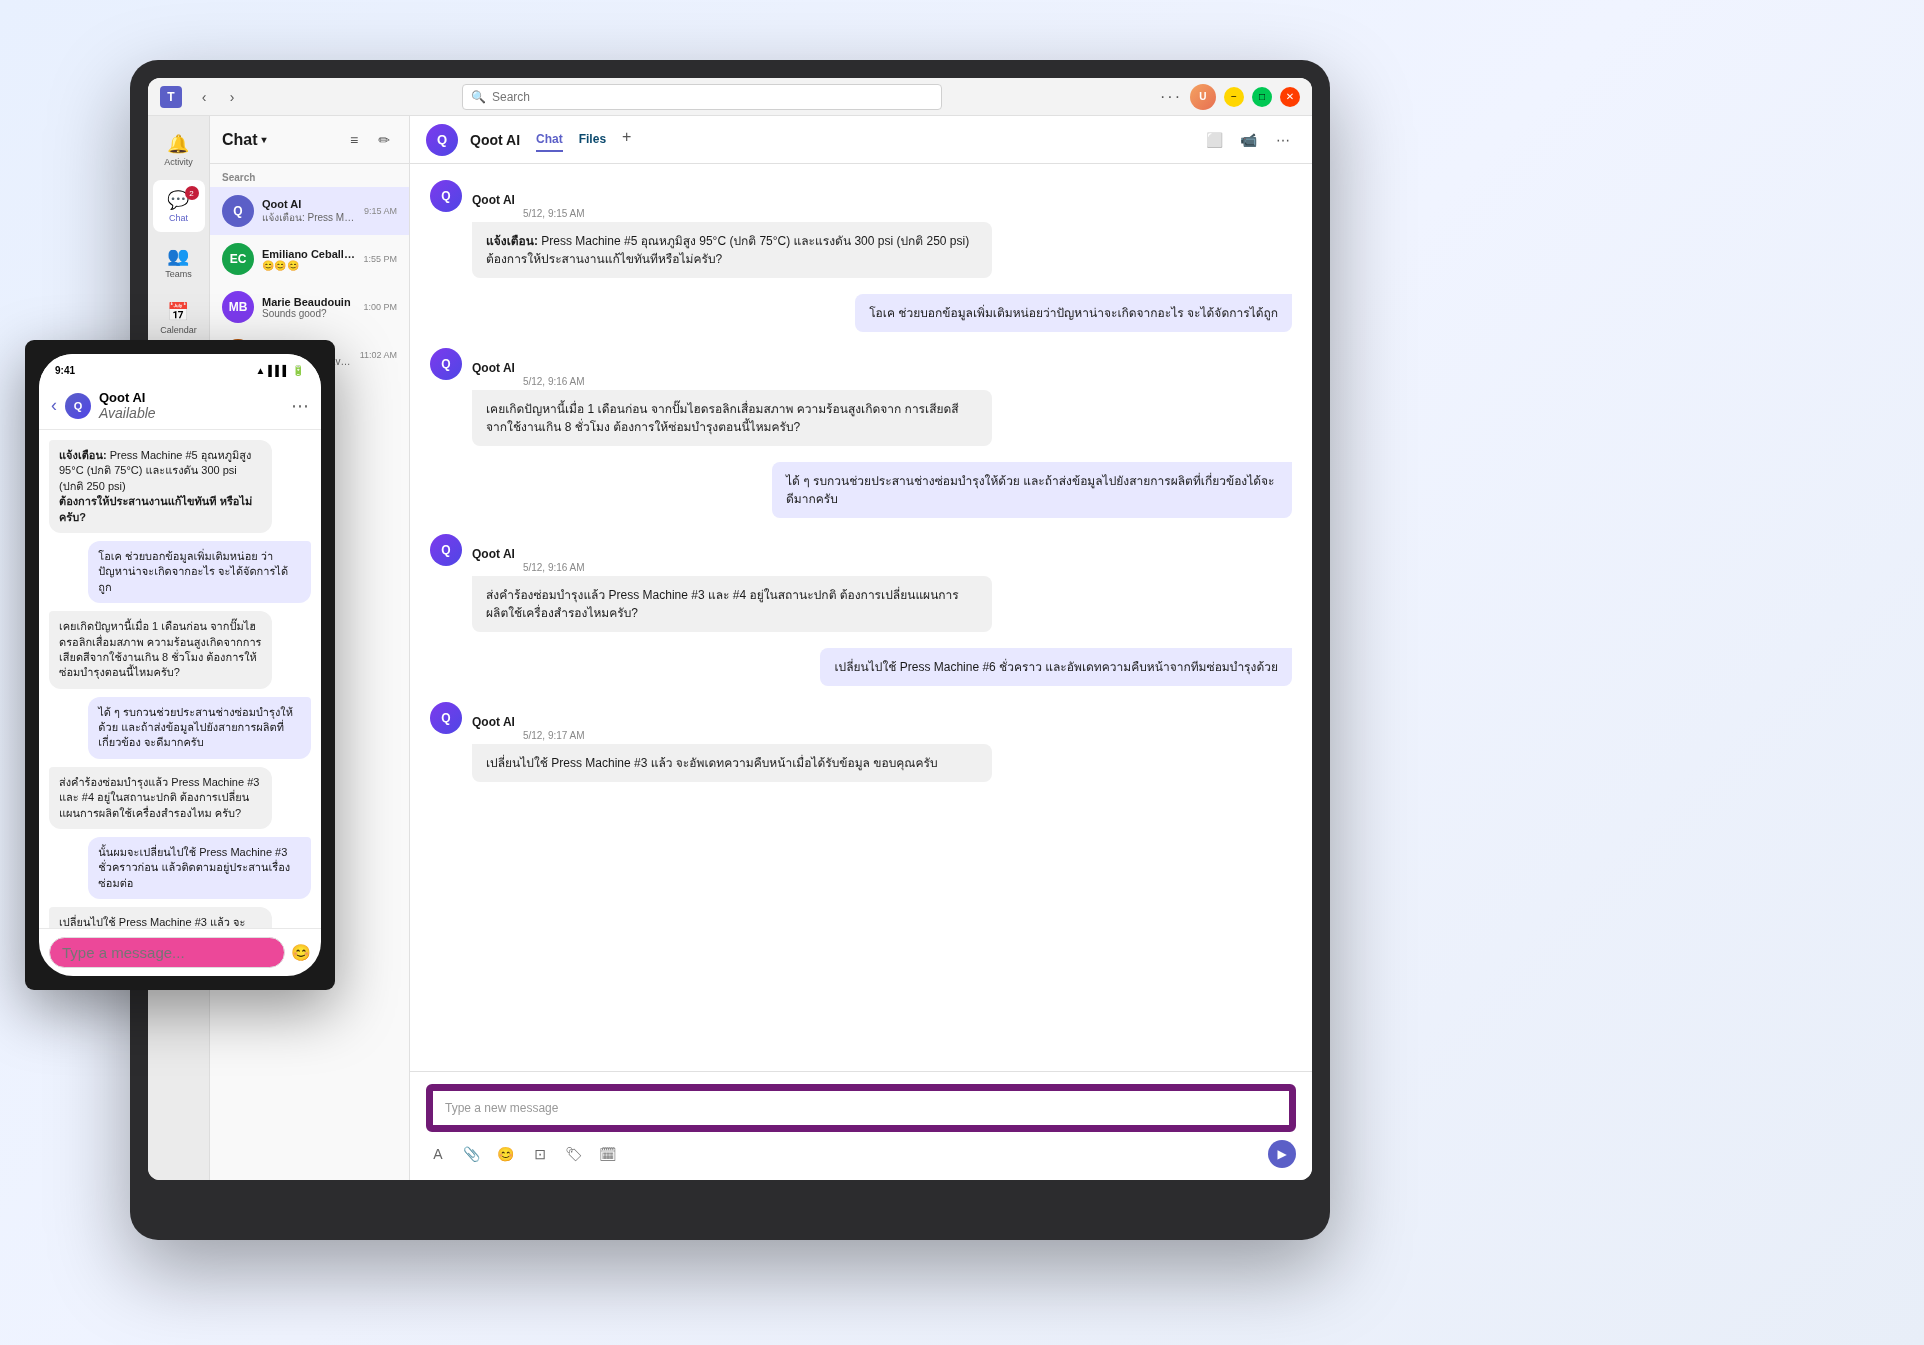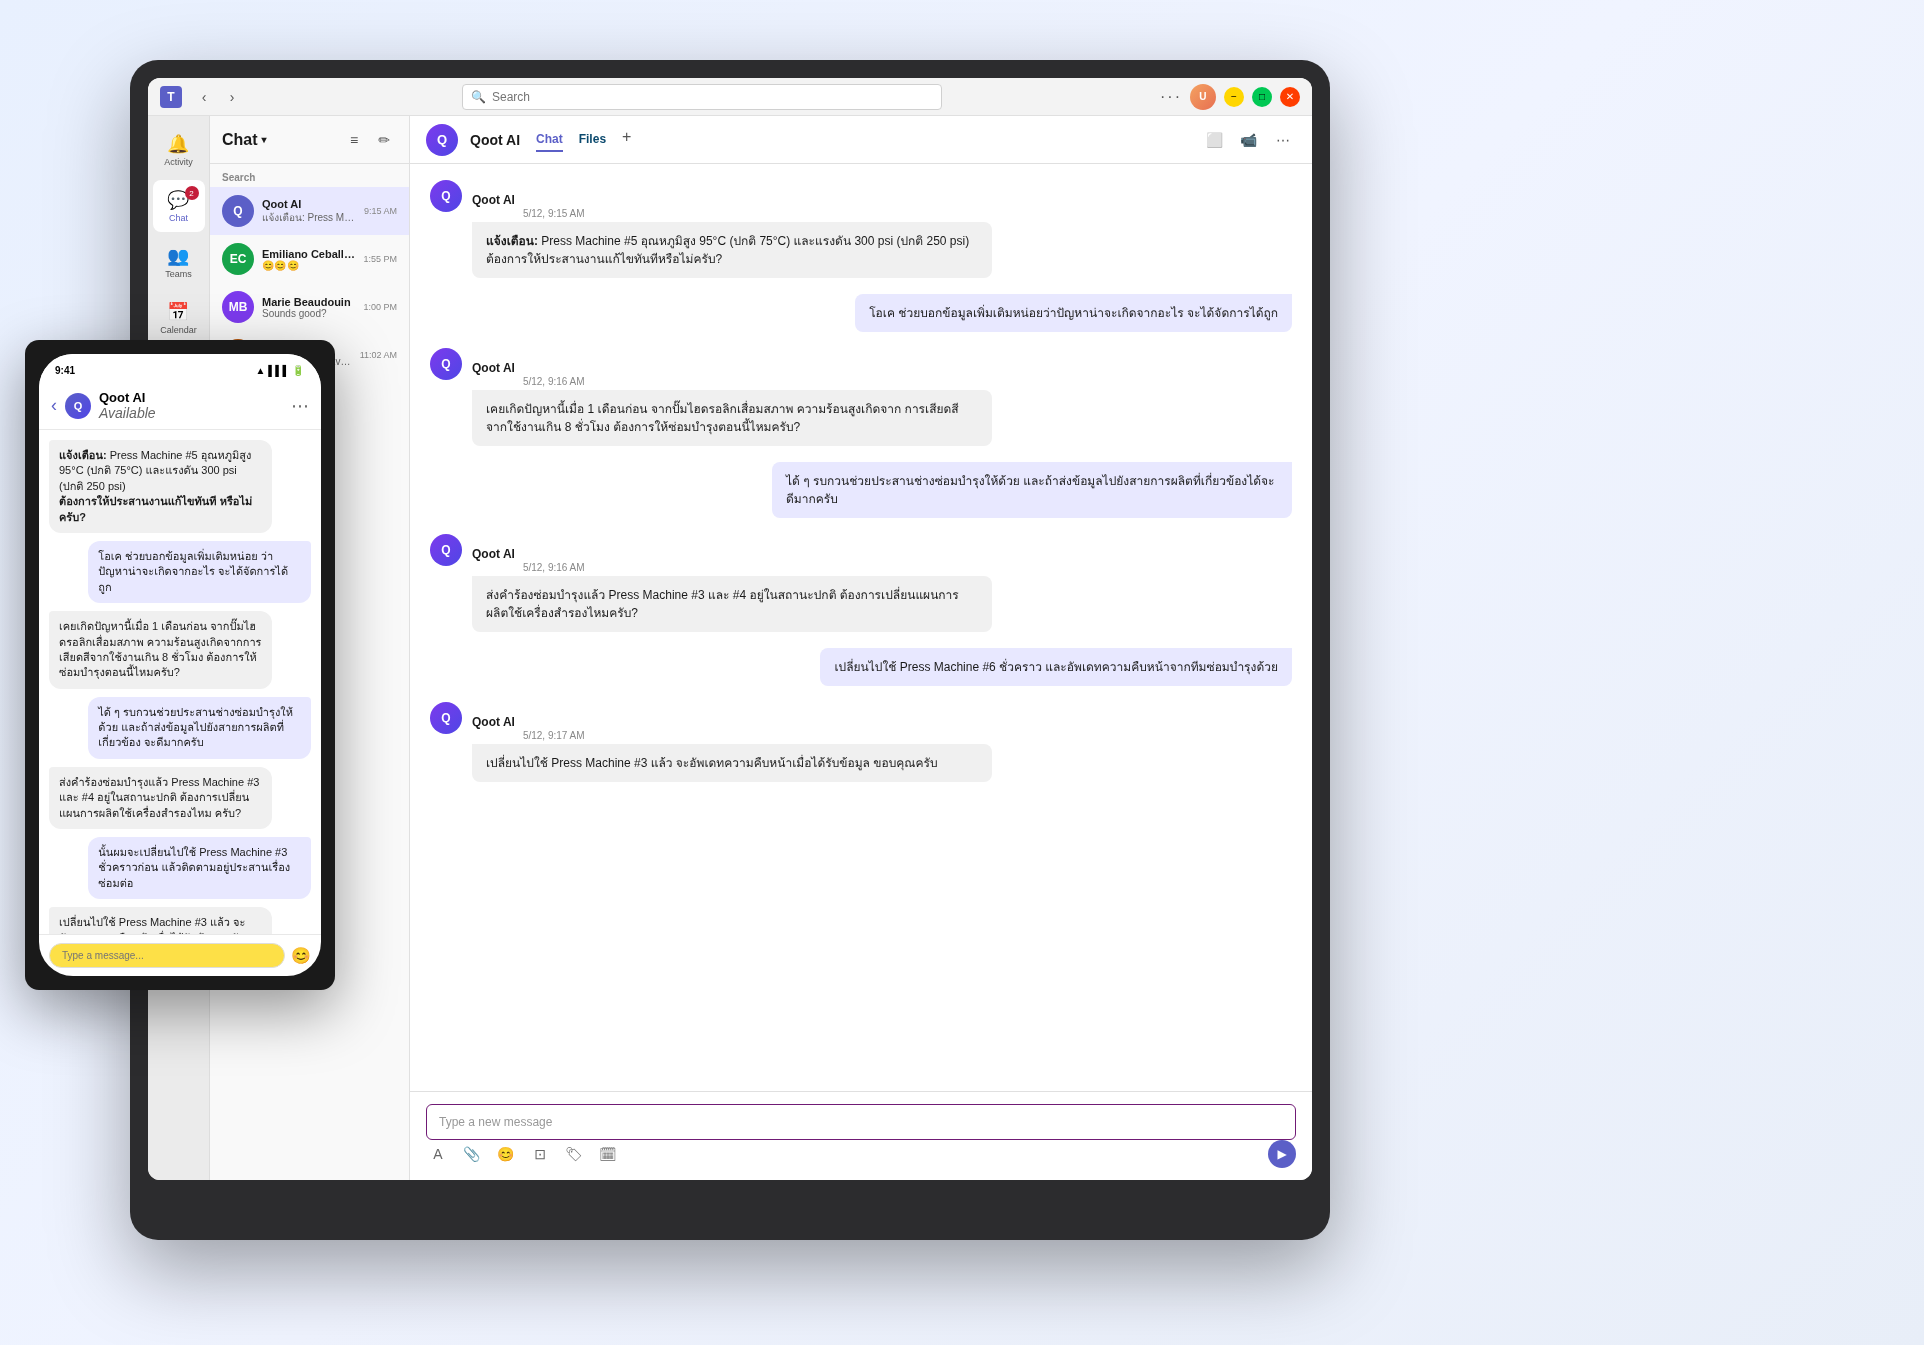--- a/index.html
+++ b/index.html
@@ -408,25 +408,26 @@
       align-items: flex-end;
     }
 
     
     .message-input-area {
       border-top: 1px solid #e0e0e0;
       padding: 12px 16px;
       flex-shrink: 0;
     }
     .message-input-box {
-      border: 1px solid #701a75;
+      border: 7px solid #701a75;
       border-radius: 6px;
       padding: 10px 12px;
       font-size: 12px;
       color: #999;
+      margin-bottom: 8px;
     }
     .message-toolbar {
       display: flex;
       align-items: center;
       gap: 10px;
     }
     .msg-tool-btn {
       width: 24px;
       height: 24px;
       border: none;
@@ -455,21 +456,21 @@
     }
 
     
     .phone-shell {
       position: absolute;
       top: 340px;
       left: 25px;
       width: 310px;
       height: 650px;
       background: #1a1a1a;
-      border-radius: 14px;
+      border-radius: 9px;
       box-shadow: 0 20px 60px rgba(0,0,0,0.4);
       padding: 14px;
       z-index: 10;
     }
     .phone-screen {
       width: 100%;
       height: 100%;
       background: #fff;
       border-radius: 34px;
       overflow: hidden;
@@ -539,23 +540,23 @@
       display: flex;
       align-items: center;
       gap: 6px;
       flex-shrink: 0;
     }
     .phone-input {
       flex: 1;
       border: 1px solid #ddd;
       border-radius: 18px;
       padding: 6px 12px;
-      font-size: 10px;
+      font-size: 15px;
       outline: none;
-      background: #fde047;
+      background: #ec4899;
     }
     .phone-emoji-btn {
       font-size: 16px;
       cursor: pointer;
     }
   </style>
 </head>
 <body>
 
 <div class="laptop-shell">

